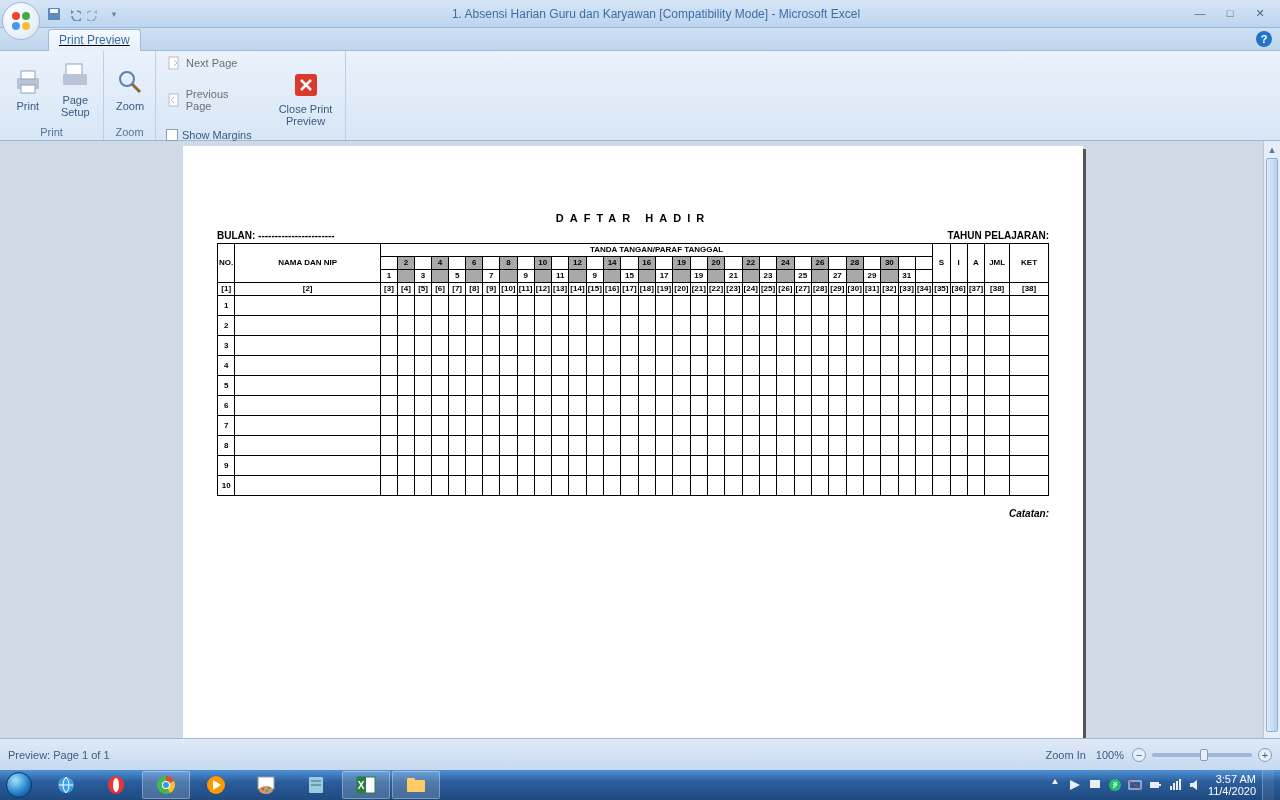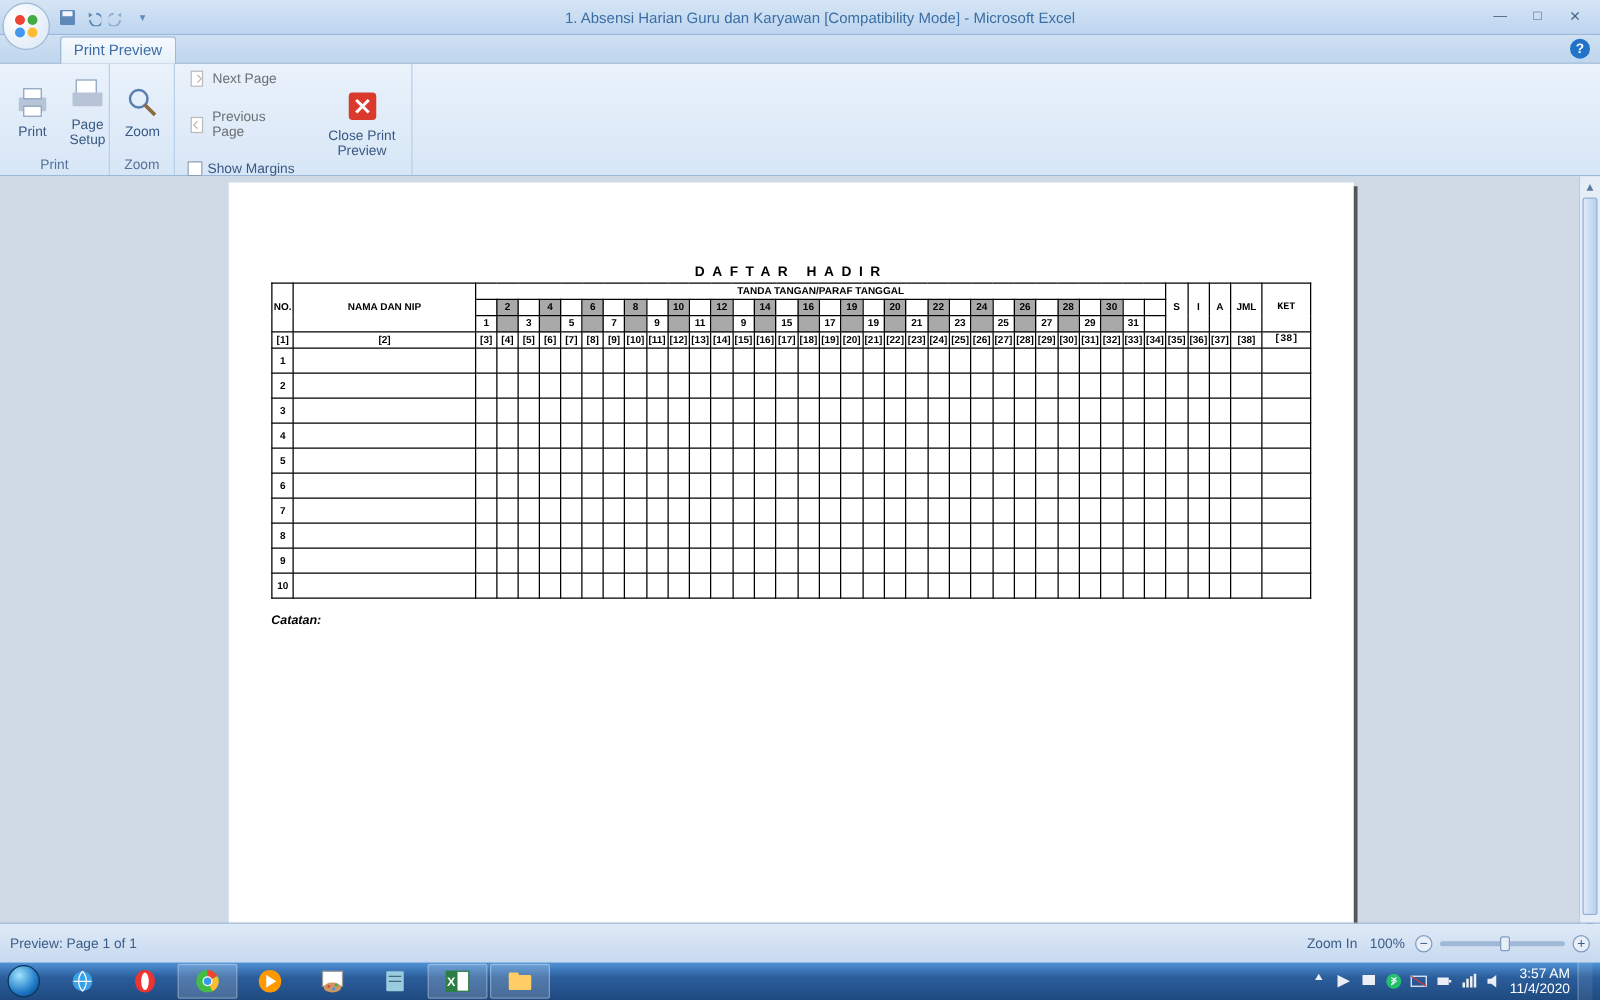--- a/index.html
+++ b/index.html
@@ -9,21 +9,21 @@
 .titlebar { height: 28px; background: linear-gradient(#d6e5f5,#bdd5ef); display: flex; align-items: center; border-bottom: 1px solid #9db9d9; position: relative; }
 .office-btn { width: 38px; height: 38px; border-radius: 50%; background: radial-gradient(circle at 30% 30%, #fff, #d9e6f5); border: 1px solid #9fb8d6; position: absolute; left: 2px; top: 2px; z-index: 10; display:flex;align-items:center;justify-content:center;}
 .office-btn svg{width:24px;height:24px;}
 .qat { margin-left: 46px; display: flex; gap: 4px; align-items: center; }
 .qat .qicon { width: 16px; height: 16px; opacity: .75; display:flex;align-items:center;justify-content:center;}
 .title-text { flex: 1; text-align: center; color: #3b6ea5; font-size: 12px; }
 .win-ctrls { display: flex; gap: 10px; margin-right: 10px; color:#4b6a8e;}
 .win-ctrls span{width:20px;text-align:center;cursor:default;}
 
 
-.tab-row { height: 23px; background: linear-gradient(#cfe0f2,#bfd6ee); display: flex; align-items: flex-end; padding-left: 48px; border-bottom:1px solid #9db9d9; position:relative;}
+.tab-row { height: 23px; background: linear-gradient(#cfe0f2,#bfd6ee); display: flex; align-items: flex-end; padding-left: 48px; border-bottom:1px solid #9db9d9; position:relative;text-decoration:underline;}
 .tab { padding: 3px 10px 4px; font-size: 12px; color: #3b6ea5; border: 1px solid transparent; border-bottom:none; border-radius: 3px 3px 0 0; background: linear-gradient(#f6fafe,#e6eff9); border-color:#9db9d9; margin-bottom:-1px;}
 .help-q{position:absolute;right:8px;top:3px;width:16px;height:16px;border-radius:50%;background:#2173c7;color:#fff;font-weight:bold;text-align:center;line-height:16px;font-size:11px;}
 
 
 .ribbon { height: 90px; background: linear-gradient(#eaf2fb,#d7e6f6); display: flex; border-bottom:1px solid #9db9d9; }
 .group { border-right: 1px solid #b9d0e9; display: flex; flex-direction: column; }
 .group-body { flex:1; display:flex; align-items:center; padding: 2px 6px; gap:4px;}
 .group-label { font-size: 11px; color:#55729a; text-align:center; padding-bottom:2px;}
 .big-btn { display:flex; flex-direction:column; align-items:center; justify-content:center; padding:2px 6px; border:1px solid transparent; border-radius:3px; min-width:40px;}
 .big-btn .icon{width:32px;height:32px;display:flex;align-items:center;justify-content:center;}
@@ -42,24 +42,24 @@
 .doc-sub{text-align:center;font-weight:bold;font-size:12px;margin-top:2px;}
 .meta-row{display:flex;justify-content:space-between;font-size:10px;font-weight:bold;margin-top:6px;}
 table.att{border-collapse:collapse;width:100%;margin-top:2px;font-size:8px;}
 table.att td,table.att th{border:1px solid #000;text-align:center;padding:0;height:12px;line-height:12px;}
 table.att .hdr{font-weight:bold;}
 table.att td.no{width:14px;}
 table.att td.nama{width:128px;}
 table.att td.day{width:15px;}
 table.att td.sia{width:12px;}
 table.att td.jml{width:22px;}
-table.att td.ket{width:34px;font-family:Liberation Mono, monospace;}
+table.att td.ket{width:34px;}
 table.att td.gray{background:#a9a9a9;}
 table.att tr.body td{height:20px;}
-.catatan{font-style:italic;font-weight:bold;font-size:10px;margin-top:12px;}
+.catatan{font-style:italic;font-weight:bold;font-size:10px;margin-top:12px;text-align:right;}
 .sign{position:absolute;right:20px;bottom:30px;font-size:10px;line-height:14px;}
 .vscroll{position:absolute;right:0;top:0;bottom:0;width:17px;background:#e6edf6;border-left:1px solid #bcc9da;}
 .vscroll .track{position:absolute;top:17px;bottom:17px;left:0;right:0;}
 .vscroll .thumb{position:absolute;top:0;left:2px;right:2px;height:100%;background:linear-gradient(90deg,#e0ecf7,#b6d1ee);border:1px solid #8fb1d8;border-radius:2px;}
 .vscroll .arr{position:absolute;left:0;right:0;height:17px;display:flex;align-items:center;justify-content:center;color:#5a7aa3;}
 .vscroll .arr.top{top:0;} .vscroll .arr.bot{bottom:0;}
 
 
 .statusbar{position:absolute;left:0;right:0;bottom:30px;height:32px;background:linear-gradient(#dfeaf7,#c6d9ef);border-top:1px solid #9db9d9;display:flex;align-items:center;font-size:11px;color:#3c5d87;padding:0 8px;}
 .statusbar .spacer{flex:1;}
@@ -123,21 +123,21 @@
     <span>✕</span>
   </div>
 </div>
 
 <div class="tab-row">
   <div class="tab">Print Preview</div>
   <div class="help-q">?</div>
 </div>
 
 <div class="ribbon">
-  <div class="group" style="width:88px">
+  <div class="group" style="width:104px">
     <div class="group-body">
       <div class="big-btn">
         <div class="icon">
             <svg width="30" height="30">
               <rect x="4" y="11" width="22" height="11" fill="#b7c4d7" rx="1"></rect>
               <rect x="8" y="4" width="14" height="8" fill="#fff" stroke="#8ea2be"></rect>
               <rect x="8" y="18" width="14" height="8" fill="#fff" stroke="#8ea2be"></rect>
             </svg>
           </div>
         <div class="lbl">Print</div>
@@ -209,20 +209,24 @@
       </div>
     </div>
     <div class="group-label">Preview</div>
   </div>
 </div>
 
 <div class="preview-area">
   <div class="page">
     <div class="page-inner">
       <div class="doc-title">DAFTAR HADIR</div>
+      <div class="meta-row">
+        <div><span>BULAN:</span> <span>-----------------------</span></div>
+        <div>TAHUN PELAJARAN:</div>
+      </div>
       <table class="att" id="att-table">
           <tbody>
             <tr class="hdr">
               <td class="no" rowspan="3">NO.</td>
               <td class="nama" rowspan="3">NAMA DAN NIP</td>
               <td colspan="32">TANDA TANGAN/PARAF TANGGAL</td>
               <td class="sia" rowspan="3">S</td>
               <td class="sia" rowspan="3">I</td>
               <td class="sia" rowspan="3">A</td>
               <td class="jml" rowspan="3">JML</td>

